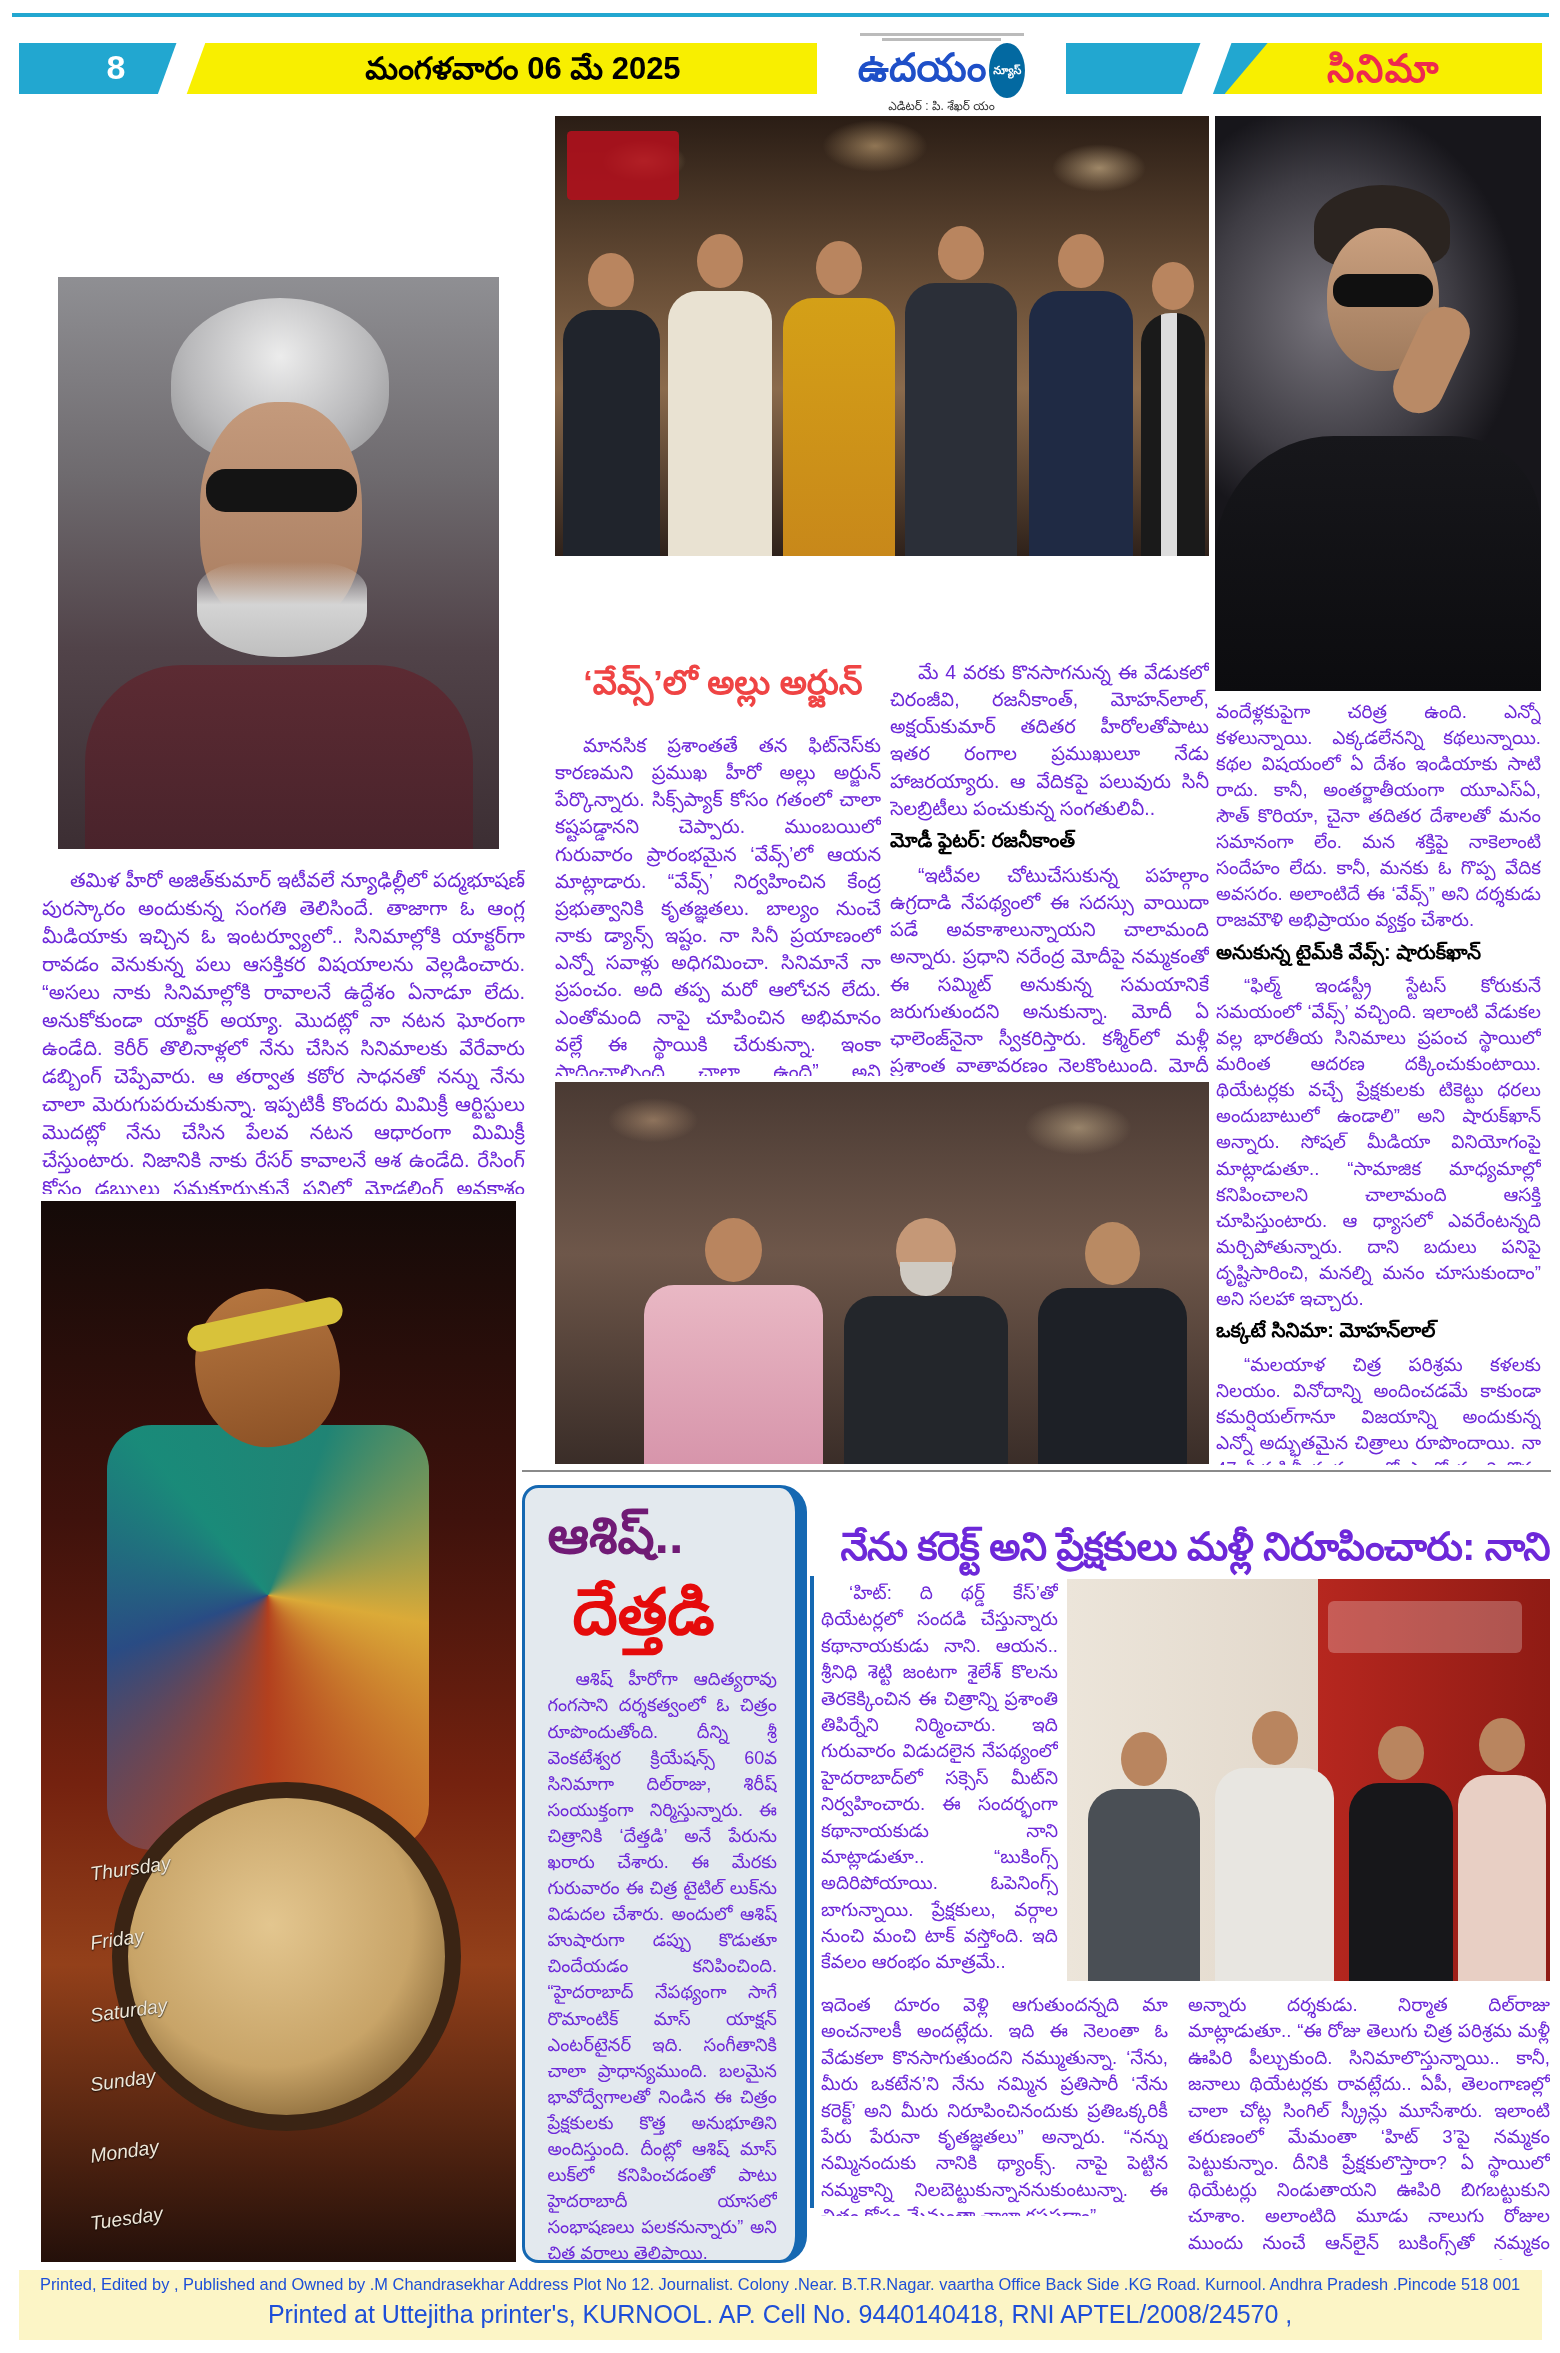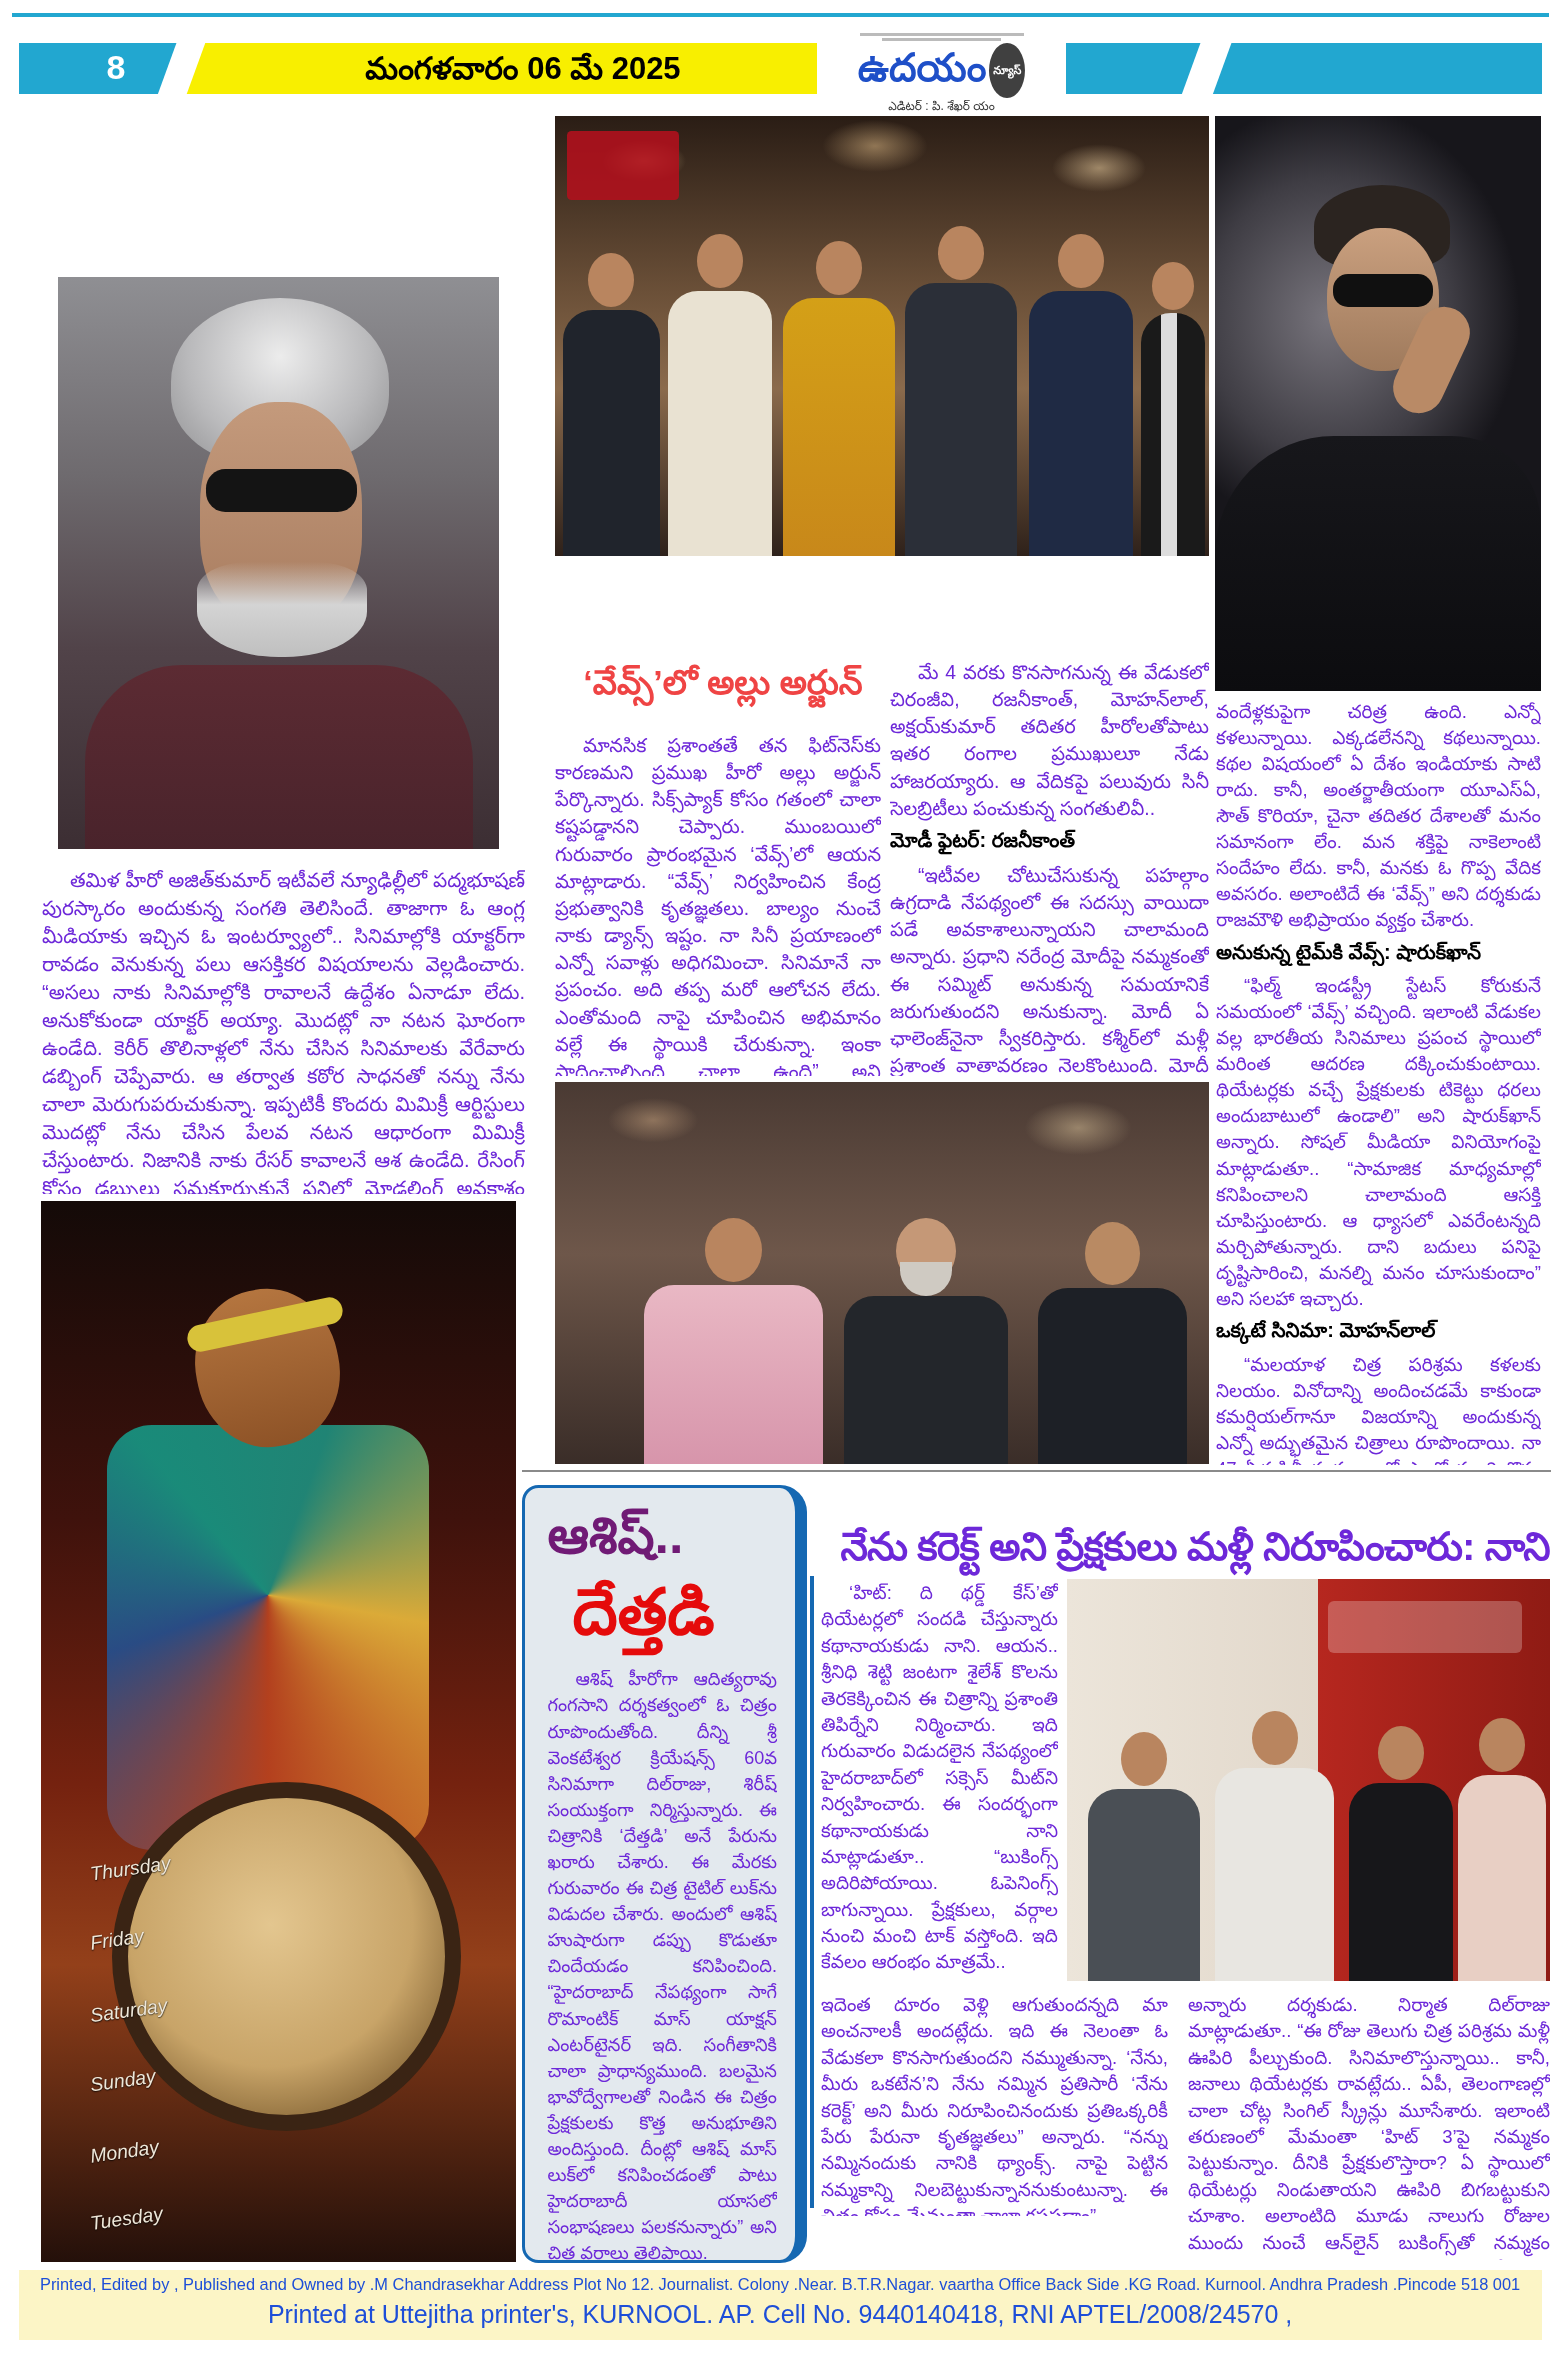--- a/index.html
+++ b/index.html
@@ -16,21 +16,21 @@
   .datebox{position:absolute;left:177px;top:0;width:654px;height:51px;background:#f8ef00;transform:skewX(-20deg);}
   .datebox span{display:block;transform:skewX(20deg);text-align:center;line-height:51px;
                 font-size:31px;font-weight:bold;color:#000;}
   .cinemabox{position:absolute;left:1206px;top:0;width:318px;height:51px;background:#f8ef00;
              clip-path:polygon(43px 0,100% 0,100% 100%,0 100%);}
   .cinemabox span{display:block;text-align:center;line-height:51px;font-size:39px;font-weight:900;
                   color:#ee2a4f;letter-spacing:1.5px;}
   .logo-panel{left:817px;top:28px;width:249px;height:83px;background:#fff;z-index:5;text-align:center;padding-top:3px;}
   .fineline{width:164px;height:3.7px;background:#bbb;margin:1.5px auto;}
   .logo-title{font-size:39px;font-weight:900;color:#1e4fc8;line-height:43px;}
-  .logo-badge{display:inline-block;font-size:11.2px;font-weight:bold;color:#fff;background:#404040;
+  .logo-badge{display:inline-block;font-size:11.2px;font-weight:bold;color:#fff;background:#0369a1;
               border-radius:50%;padding:6px 3.7px;vertical-align:middle;margin-left:3px;}
   .logo-editor{font-size:12px;color:#333;margin-top:1.5px;}
 
   
   .hl-left{left:41px;top:109px;width:483px;font-size:45px;font-weight:bold;line-height:1.5;
            text-align:center;color:#000;}
   .body-text{font-size:19.4px;line-height:1.40;text-align:justify;color:#6d28d9;overflow:hidden;}
   .indent{text-indent:28px;}
   .hl-red{left:550px;top:566px;width:659px;font-size:46px;font-weight:900;color:#e50b0b;
           text-align:center;white-space:nowrap;letter-spacing:-0.7px;}
@@ -116,20 +116,23 @@
 <div id="page">
 
   <div class="abs top-rule"></div>
   <div class="abs band">
     <div class="pagenum">8</div>
     <div class="wedge" style="left:148px;width:31px;"></div>
     <div class="datebox">
       <span>మంగళవారం 06 మే 2025</span>
     </div>
     <div class="wedge" style="left:1172px;width:31px;"></div>
+    <div class="cinemabox">
+      <span>సినిమా</span>
+    </div>
   </div>
   <div class="abs logo-panel">
     <div class="fineline"></div>
     <div class="fineline" style="width:119px;"></div>
     <div class="logo-title"><span>ఉదయం</span><span class="logo-badge">న్యూస్</span></div>
     <div class="logo-editor">ఎడిటర్ : పి. శేఖర్ యం</div>
   </div>
 
 
   <div class="abs photo photo-ajith">

